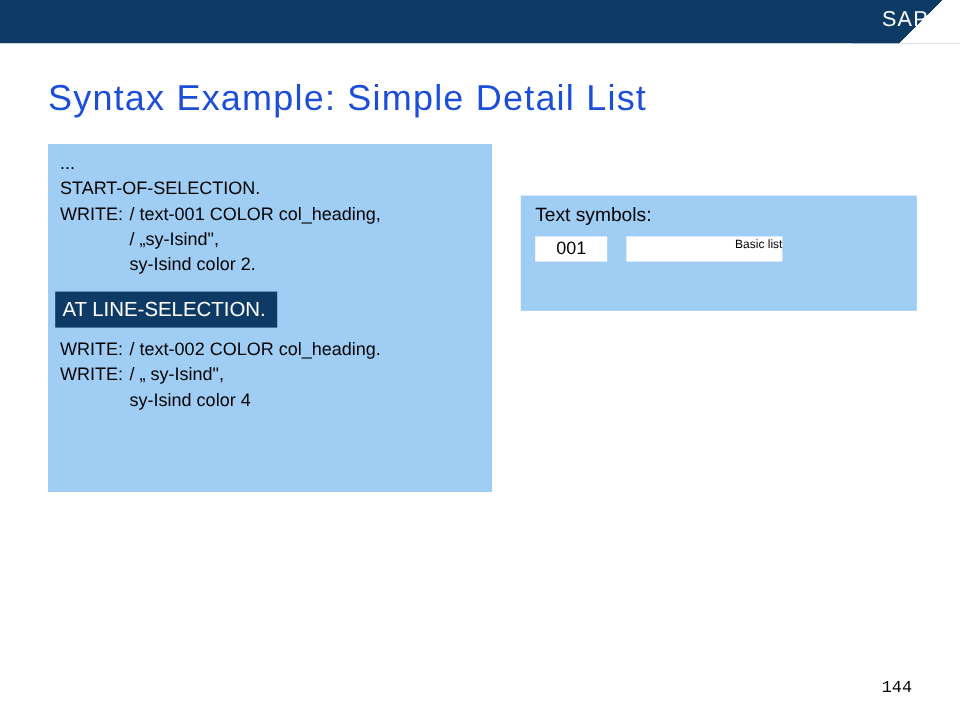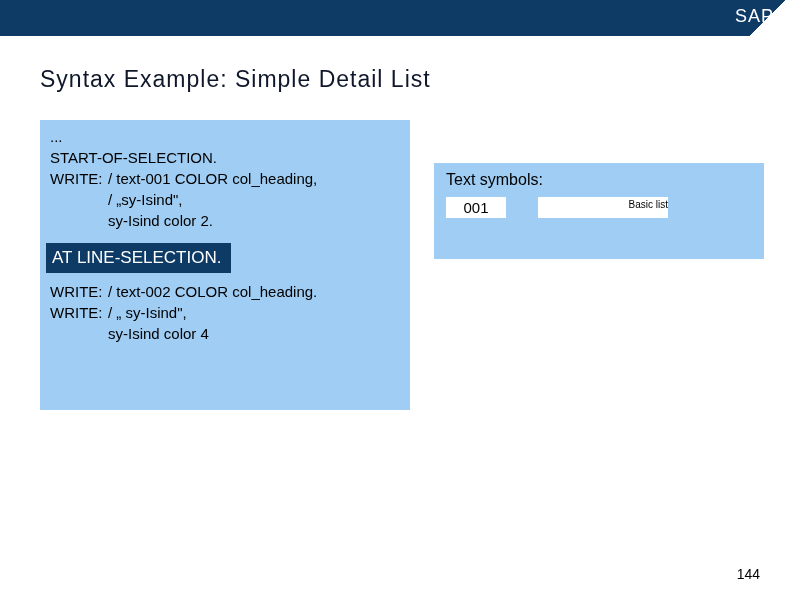--- a/index.html
+++ b/index.html
@@ -32,22 +32,22 @@
     top: 6px;
     color: #fff;
     font-weight: normal;
     font-size: 18px;
     letter-spacing: 1px;
   }
   .title {
     position: absolute;
     left: 40px;
     top: 66px;
-    font-size: 23px;
-    color: #0f172a;
+    font-size: 30px;
+    color: #1d4ed8;
     font-weight: normal;
     letter-spacing: 1px;
   }
   .codebox {
     position: absolute;
     left: 40px;
     top: 120px;
     width: 370px;
     height: 290px;
     background: #9fcdf3;
@@ -75,41 +75,42 @@
     top: 163px;
     width: 330px;
     height: 96px;
     background: #9fcdf3;
     padding: 8px 12px;
     box-sizing: border-box;
     font-size: 16px;
     color: #000;
   }
   .symhead { margin-bottom: 8px; }
-  .symrow { display: flex; gap: 32px; margin-bottom: 8px; }
+  .symrow { display: flex; gap: 16px; margin-bottom: 8px; }
   .symcell1 {
     background: #fff;
     width: 60px;
     text-align: center;
     padding: 2px 0;
     font-size: 15px;
   }
   .symcell2 {
     background: #fff;
     width: 130px;
     text-align: right;
     padding: 2px 0;
     font-size: 10px;
   }
   .pagenum {
     position: absolute;
     right: 40px;
     bottom: 18px;
     font-size: 14px;
     color: #000;
+    font-family: Liberation Mono, monospace;
   }
 </style>
 </head>
 <body>
 
 <div class="topbar">
   <div class="sap-logo"></div>
   <div class="sap-logo-text">SAP</div>
 </div>
 

